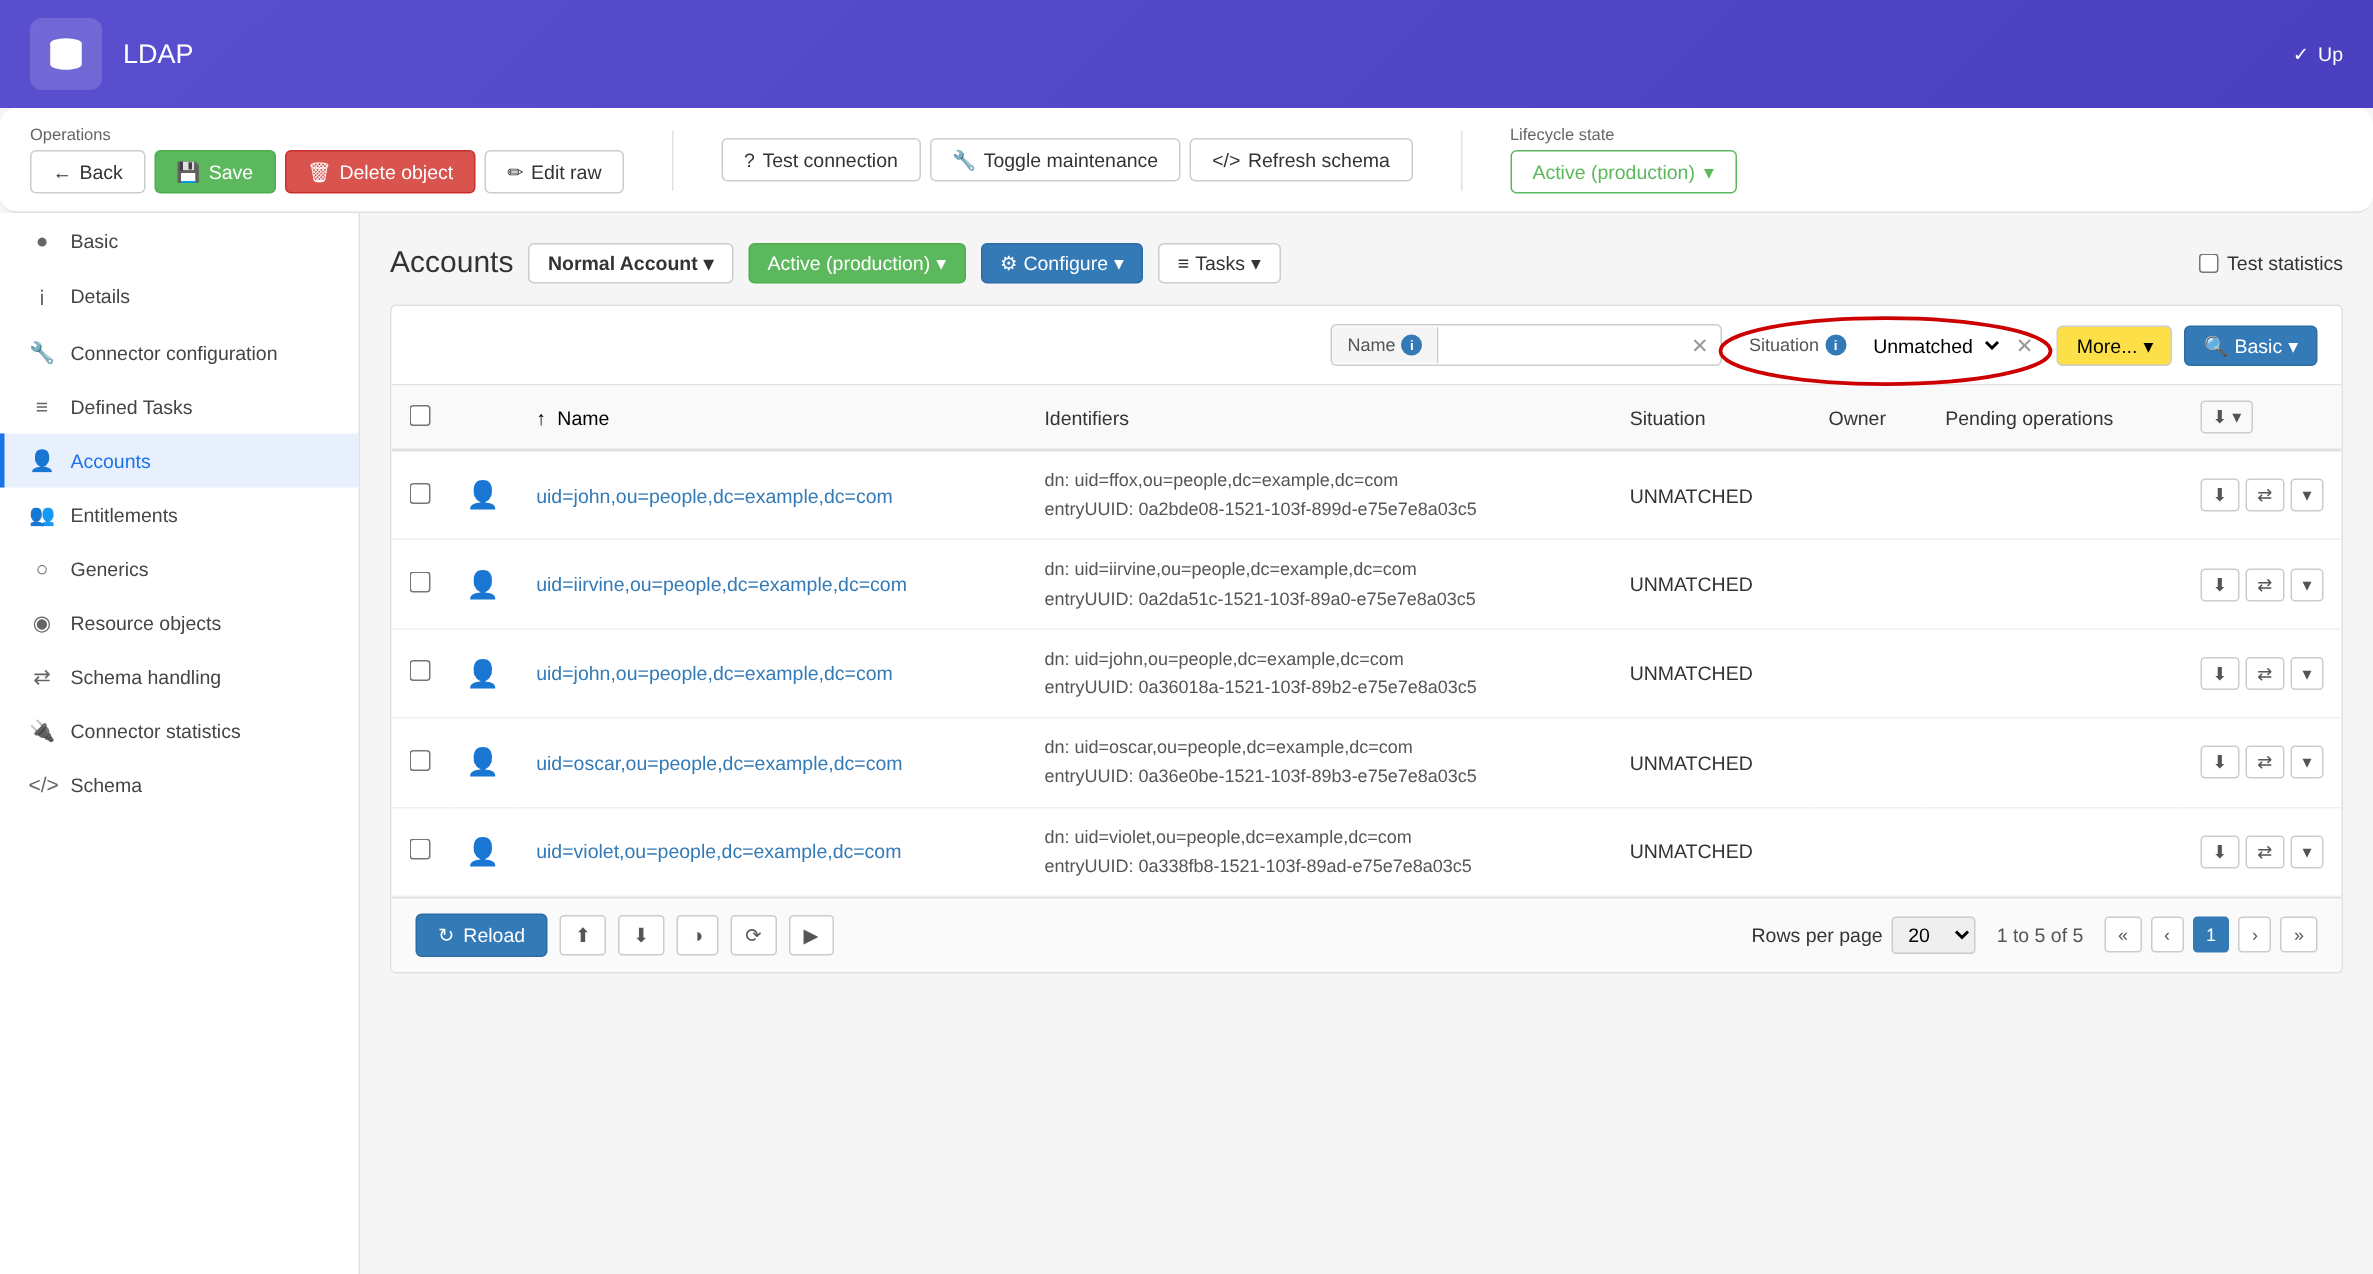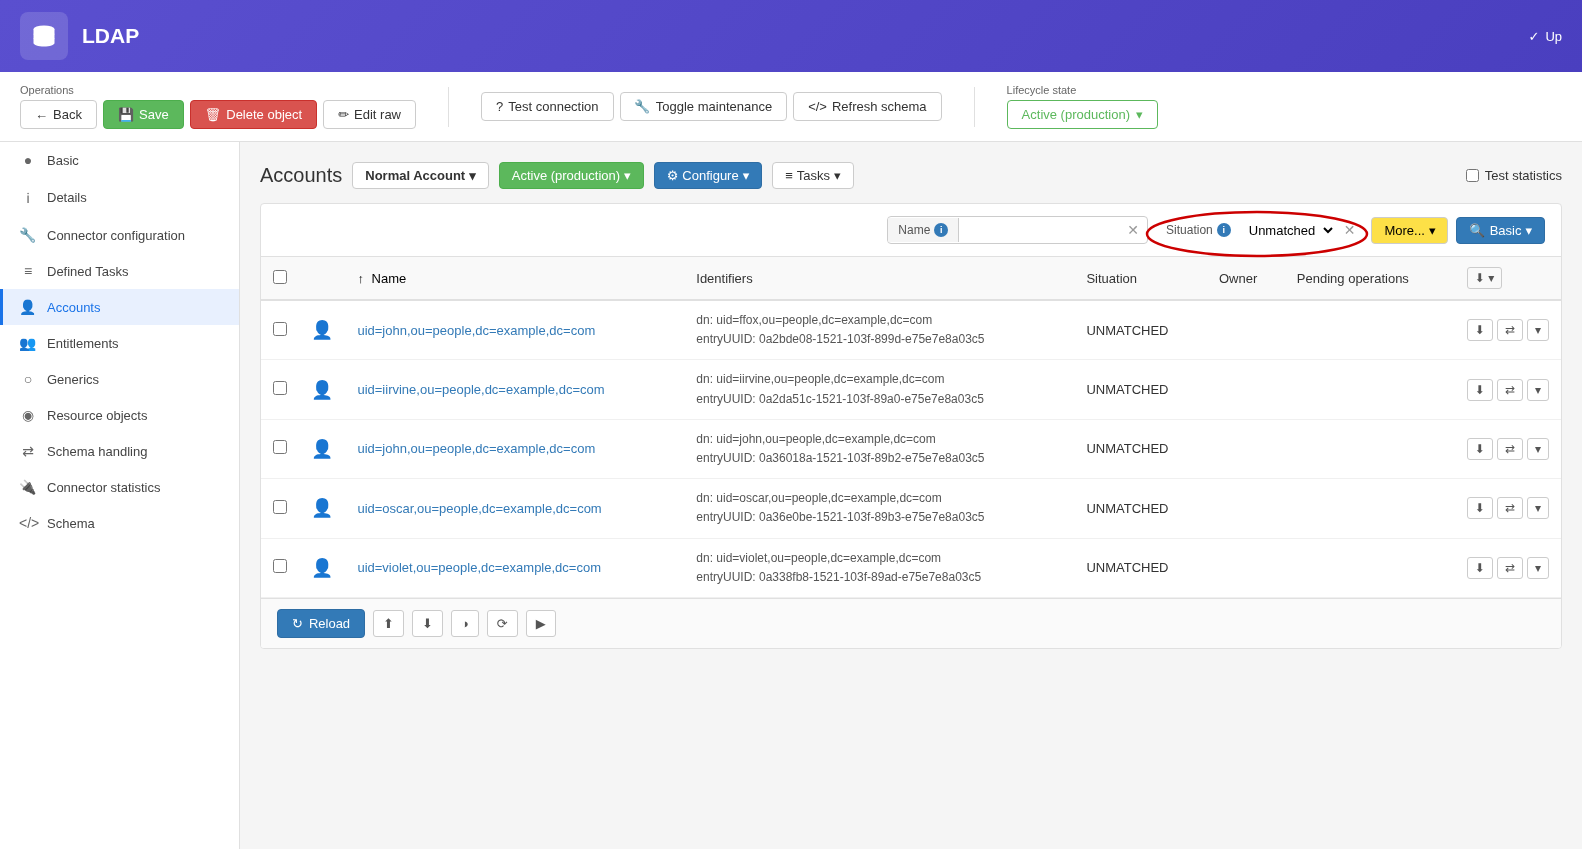--- a/index.html
+++ b/index.html
@@ -15,34 +15,35 @@
       position: relative;
     }
     .app-header-icon {
       width: 48px; height: 48px;
       background: rgba(255,255,255,0.15);
       border-radius: 8px;
       display: flex; align-items: center; justify-content: center;
       margin-right: 14px;
     }
     .app-header-icon svg { width: 28px; height: 28px; fill: white; }
-    .app-header-title { color: white; font-size: 21px; font-weight: 700; }
+    .app-header-title { color: white; font-size: 18px; font-weight: 400; }
     .app-header-status {
       position: absolute; right: 20px; top: 50%; transform: translateY(-50%);
       color: white; font-size: 13px; display: flex; align-items: center; gap: 6px;
     }
 
     
     .toolbar {
       background: white;
       border-bottom: 1px solid #e0e0e0;
       padding: 12px 20px;
       display: flex;
       align-items: center;
       gap: 24px;
+      border-radius: 11px;
     }
     .toolbar-group { display: flex; align-items: center; gap: 6px; }
     .toolbar-label { font-size: 11px; color: #666; margin-bottom: 4px; display: block; }
     .toolbar-section { display: flex; flex-direction: column; }
     .toolbar-divider { width: 1px; height: 40px; background: #e0e0e0; margin: 0 8px; }
 
     .btn {
       display: inline-flex; align-items: center; gap: 5px;
       padding: 6px 14px; border-radius: 4px; border: 1px solid #ccc;
       background: white; cursor: pointer; font-size: 13px; color: #333;
@@ -523,16 +524,32 @@
         <button class="btn-reload">
           <span>↻</span>
           <span>Reload</span>
         </button>
         <button class="footer-icon-btn">⬆</button>
         <button class="footer-icon-btn">⬇</button>
         <button class="footer-icon-btn">◑</button>
         <button class="footer-icon-btn">⟳</button>
         <button class="footer-icon-btn">▶</button>
 
+        <div class="pagination">
+          <div class="rows-per-page">
+            <span>Rows per page</span>
+            <select class="rows-select">
+              <option>20</option>
+              <option>50</option>
+              <option>100</option>
+            </select>
+          </div>
+          <span class="page-info">1 to 5 of 5</span>
+          <button class="page-btn">«</button>
+          <button class="page-btn">‹</button>
+          <button class="page-btn active">1</button>
+          <button class="page-btn">›</button>
+          <button class="page-btn">»</button>
+        </div>
       </div>
     </div>
   </div>
 </div>
 
 </body></html>

